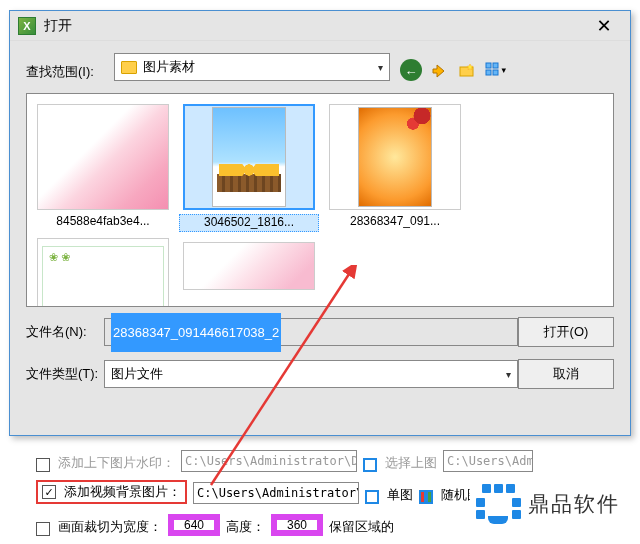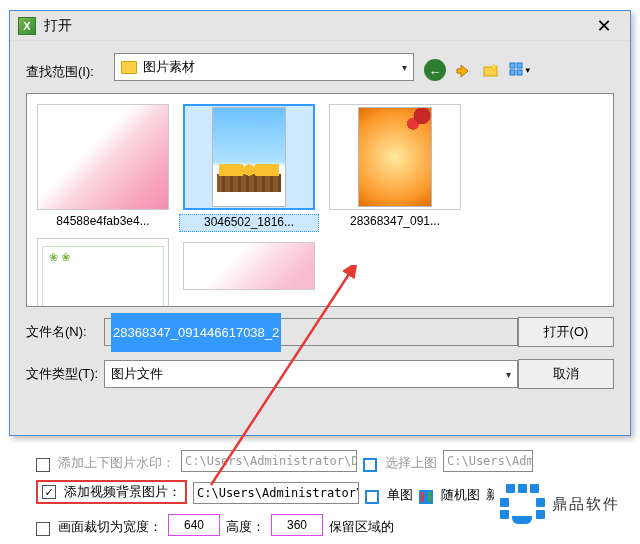--- a/index.html
+++ b/index.html
@@ -42,45 +42,45 @@
 .fn-input span{background:#3399ff;color:#fff;padding:12px 2px}
 .type-sel{flex:1}
 .dlg-btn{width:96px;height:30px;border:1px solid #888;background:#efefef;display:flex;align-items:center;justify-content:center;cursor:pointer}
 
 .under{position:absolute;left:36px;top:444px;right:0}
 .urow{display:flex;align-items:flex-end;height:28px;gap:6px;font-size:13px;margin-bottom:4px}
 .chk{width:14px;height:14px;border:1px solid #555;display:inline-flex;align-items:center;justify-content:center;font-size:11px;margin-right:2px}
 .chk.on::after{content:"✓";color:#000}
 .redbox{border:2px solid #e53935;padding:2px 4px;display:flex;align-items:center;gap:6px;height:24px}
 .pathbox{width:176px;height:22px;border:1px solid #888;background:#fff;font-family:Consolas,monospace;font-size:12px;padding:0 3px;display:flex;align-items:center;overflow:hidden;white-space:nowrap}
-.smallnum{width:52px;height:22px;border:1px solid #d946ef;text-align:center;font-size:12px;display:flex;align-items:center;justify-content:center}
+.smallnum{width:52px;height:22px;border:6px solid #d946ef;text-align:center;font-size:12px;display:flex;align-items:center;justify-content:center}
 .ic-sq{width:14px;height:14px;border:2px solid #1e88e5;display:inline-block;margin-right:2px}
 .ic-sq.multi{background:linear-gradient(90deg,#e53935 33%,#1e88e5 33% 66%,#43a047 66%)}
 
 .wm{position:absolute;right:14px;bottom:14px;display:flex;align-items:center;gap:8px;z-index:30;background:#fff;padding:4px 6px}
 .wm-logo{width:44px;height:44px;position:relative}
 .wm-logo .d{width:9px;height:9px;background:#1e88e5;position:absolute;border-radius:1px}
-.wm-txt{font-size:15px;font-weight:400;color:#333;letter-spacing:2px}
+.wm-txt{font-size:21px;font-weight:400;color:#333;letter-spacing:2px}
 
 .arrow{position:absolute;left:201px;top:265px;width:180px;height:230px;z-index:20;pointer-events:none}
 .dim{color:#999}
 </style>
 </head>
 <body>
 
 <div class="dialog">
   <div class="titlebar">
     <div class="app-icon"></div>
     <div class="title">打开</div>
     <div class="close-btn">✕</div>
   </div>
 
   <div class="lookrow">
     <div class="lbl">查找范围(I):</div>
-    <div class="combo" style="width:300px">
+    <div class="combo" style="width:276px">
       <div class="folder-ic"></div>
       <span>图片素材</span>
       <span class="combo-arrow">▾</span>
     </div>
     <div class="tb-icons">
       <div class="tb-ic back-ic">←</div>
       <div class="tb-ic">
         <svg width="18" height="18">
             <path d="M3 8h4V4l7 6-7 6v-4H3z" fill="#ffb300" stroke="#b37400"></path>
           </svg>

